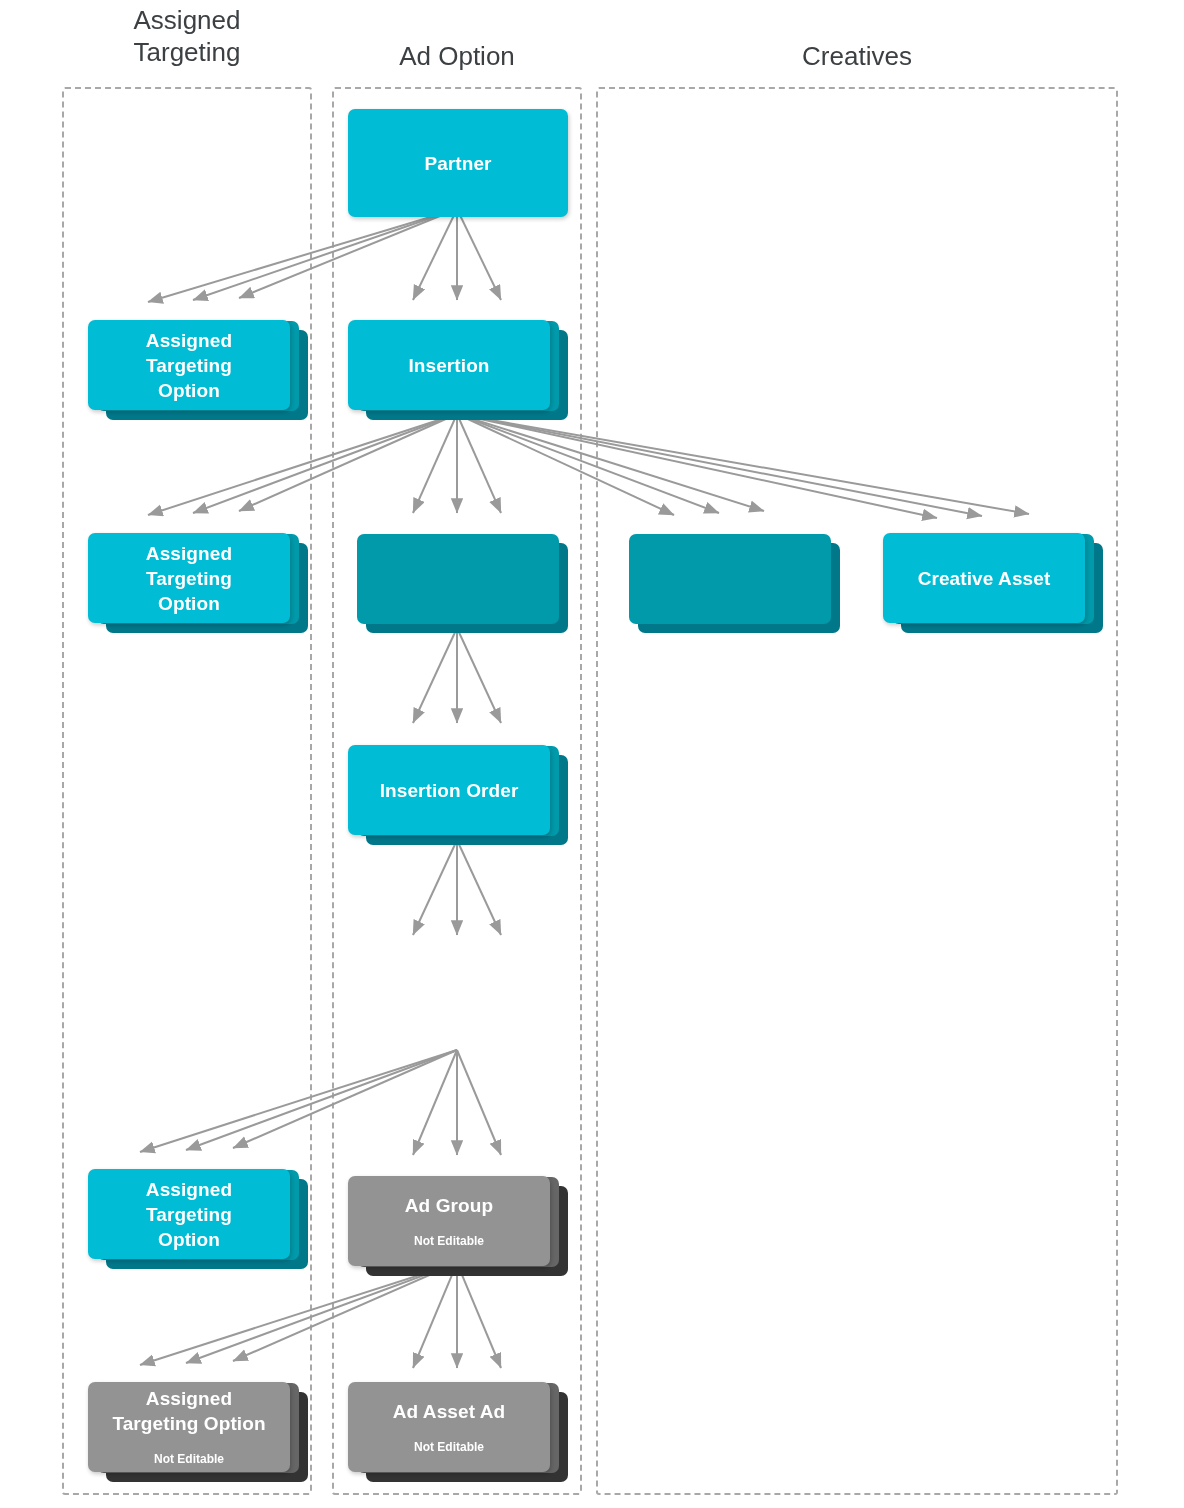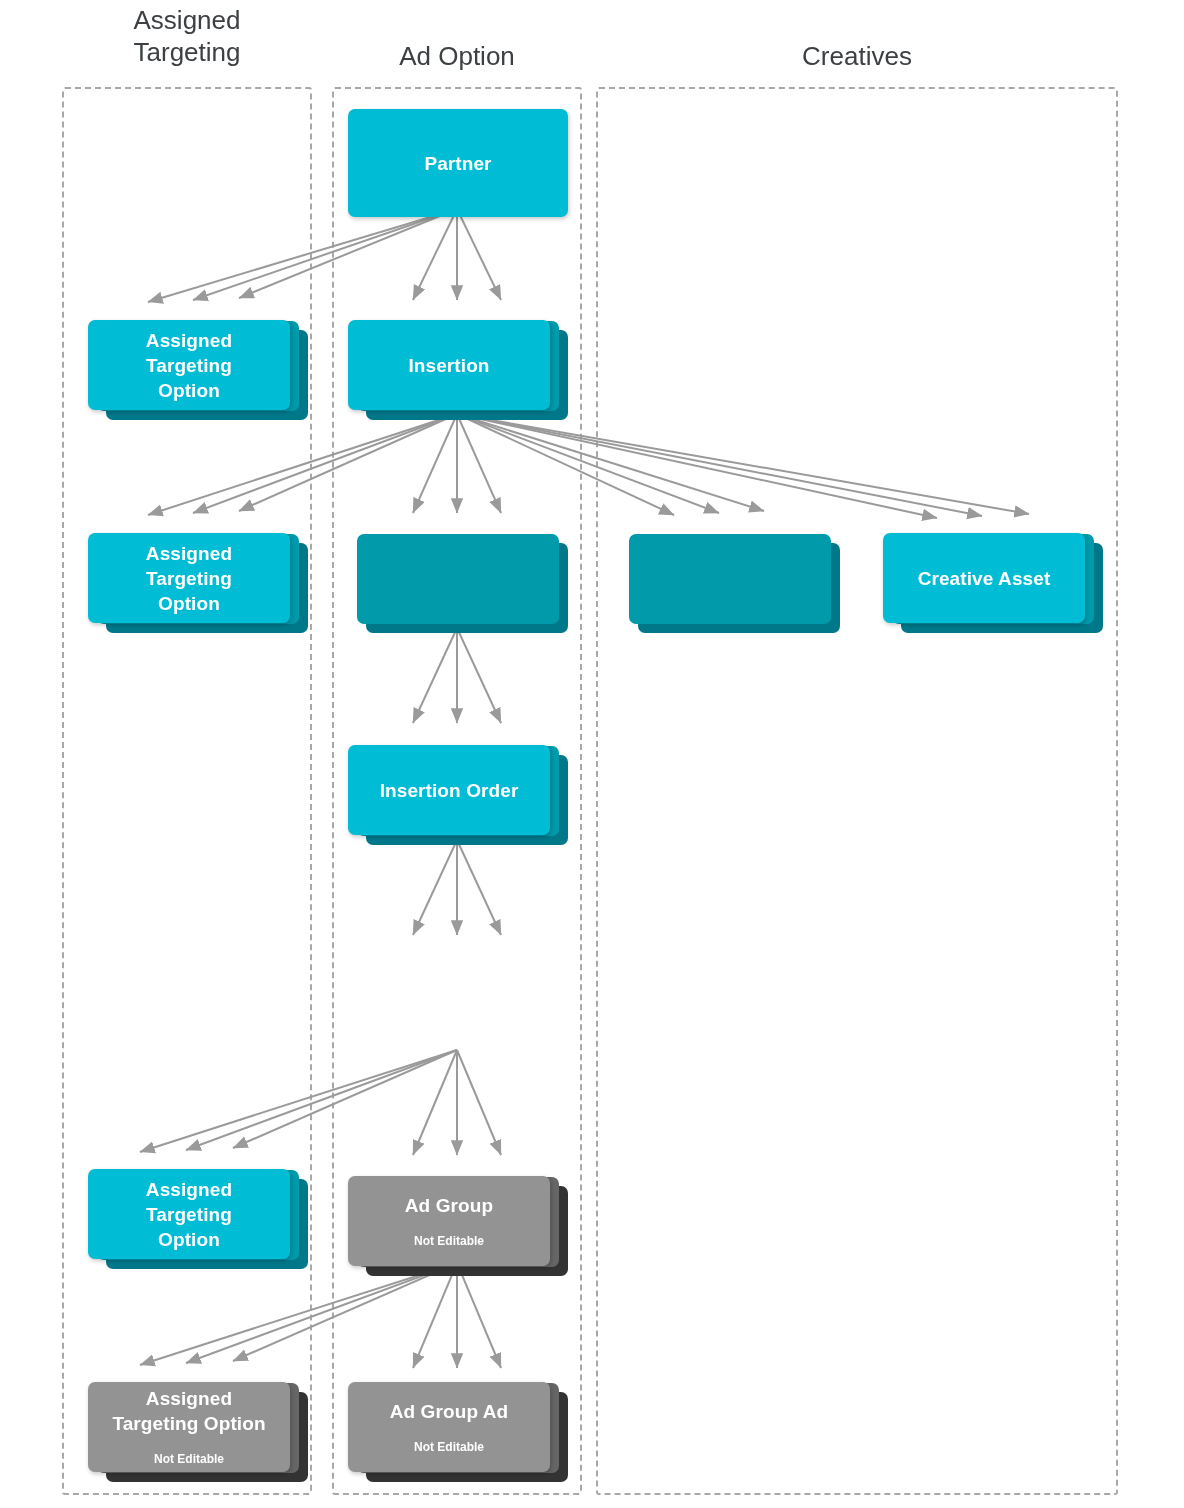--- a/index.html
+++ b/index.html
@@ -251,18 +251,18 @@
       <div class="node-title">Assigned
 Targeting Option</div>
       <div class="node-sub">Not Editable</div>
     </div>
   </div>
 
   <div class="node gray" style="left:348px; top:1374px; width:220px; height:108px;">
     <div class="card layer3" style="left:18px;top:18px;width:202px;height:90px;"></div>
     <div class="card layer2" style="left:9px;top:9px;width:202px;height:90px;"></div>
     <div class="card front" style="width:202px;height:90px;">
-      <div class="node-title">Ad Group Ad</div>
+      <div class="node-title">Ad Asset Ad</div>
       <div class="node-sub">Not Editable</div>
     </div>
   </div>
 
 </div>
 
 </body></html>

